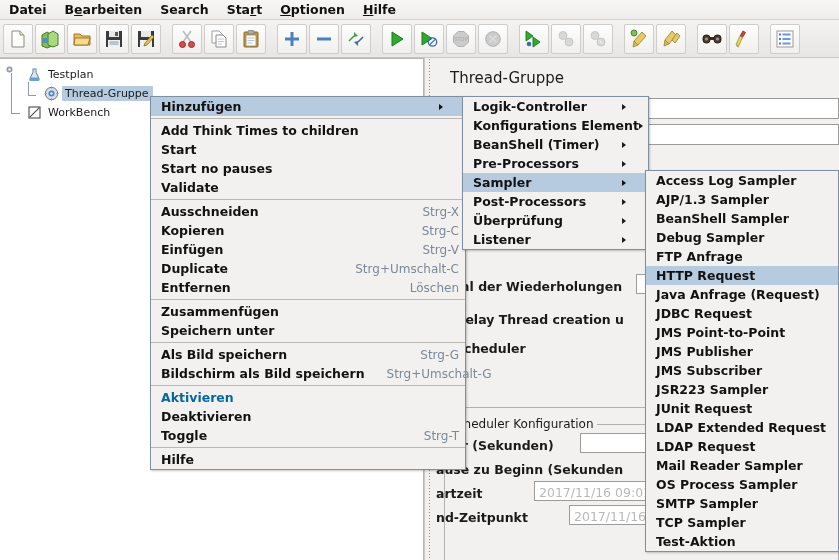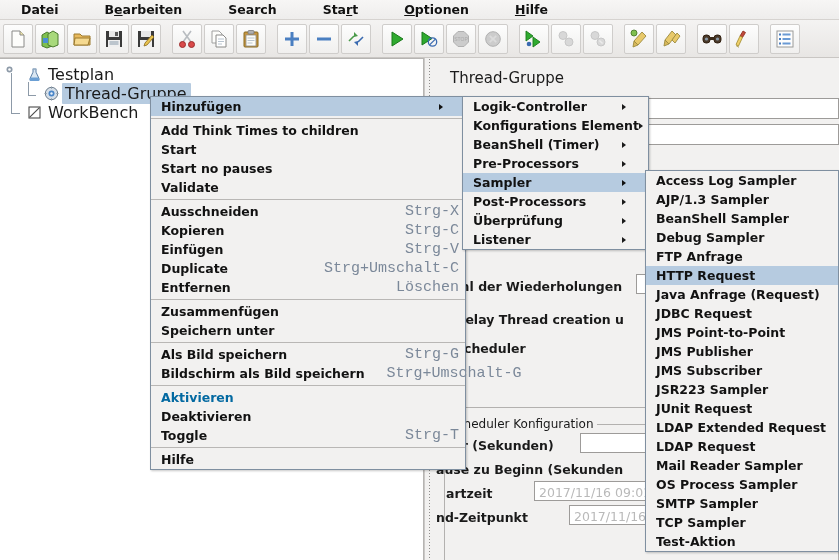--- a/index.html
+++ b/index.html
@@ -15,23 +15,22 @@
     background: #f2f1f0;
   }
 
   
   .menubar {
     position: absolute; left: 0; top: 0;
     width: 839px; height: 20px;
     background: linear-gradient(to bottom, #f7f6f5 0%, #eeedec 100%);
     border-bottom: 1px solid #d6d3d0;
     display: flex; align-items: center;
-    padding-left: 12px;
+    padding-left: 0;
     box-sizing: border-box;
-    gap: 28px;
   }
   .menubar .mi {
     font-size: 12.5px; font-weight: bold; color: #111;
     padding: 2px 9px; white-space: nowrap; cursor: default;
   }
   .menubar .mi .mn { text-decoration: underline; }
 
   
   .toolbar {
     position: absolute; left: 0; top: 20px;
@@ -81,21 +80,21 @@
   }
   .rightpane {
     position: absolute; left: 436px; top: 58px;
     width: 403px; height: 502px;
     background: #f2f1f0;
     box-sizing: border-box;
     overflow: hidden;
   }
 
   
-  .tree { position: relative; padding: 6px 0 0 6px; font-size: 16px; color: #1a1a1a; }
+  .tree { position: relative; padding: 6px 0 0 6px; font-size: 11px; color: #1a1a1a; }
   .trow { position: relative; height: 19px; display: flex; align-items: center; white-space: nowrap; }
   .trow .lbl { padding: 1px 4px 1px 3px; border-radius: 1px; }
   .trow.sel .lbl { background: #b6cbe0; }
   .ticon { width: 17px; height: 17px; margin-right: 2px; flex: 0 0 auto; display:flex; align-items:center; justify-content:center;}
   .tknob { position: absolute; left: 6px; top: 7px; width: 7px; height: 7px; }
   .tline { position:absolute; background:#8d9aa8; }
 
   
   .rp-title {
     position: absolute; left: 0; top: 7px; width: 403px; height: 26px;
@@ -146,21 +145,21 @@
     padding: 0 6px 0 10px;
     color: #121212; font-weight: bold;
     white-space: nowrap;
     cursor: default;
     box-sizing: border-box;
   }
   .pitem.hl { background: #b6cbe0; }
   .pitem.dis { color: #0369a1; }
   .pitem .accel {
     margin-left: auto; padding-left: 22px;
-    font-weight: normal; color: #7b8899; font-size: 15px; font-family: Liberation Mono, monospace;
+    font-weight: normal; color: #7b8899; font-size: 12px;
   }
   .pitem .arrow {
     margin-left: auto; padding-left: 16px;
     width: 0; height: 0; border-left: 4px solid #1a1a1a;
     border-top: 3.5px solid transparent; border-bottom: 3.5px solid transparent;
   }
   .pitem.hl .arrow { border-left-color: #101010; }
   .psep { height: 1px; background: #b9b7b5; margin: 2px 0; }
 
   .popup.menu1 { left: 150px; top: 96px; width: 316px; }
@@ -455,21 +454,21 @@
     <div class="rp-group" style="left:8px; top:366px; width:395px; height:146px;"></div>
     <div class="rp-group-title" style="left:18px; top:359px;">cheduler Konfiguration</div>
 
     <div class="rp-text bold" style="left:0px; top:380px;">auer (Sekunden)</div>
     <div class="rp-field" style="left:144px; top:375px; width:250px; height:20px;">
       <span class="rp-text rp-ph" style="left:4px; top:2px;"></span>
     </div>
 
     <div class="rp-text bold" style="left:0px; top:404px;">ause zu Beginn (Sekunden</div>
 
-    <div class="rp-text bold" style="left:10px; top:428px;">artzeit</div>
+    <div class="rp-text bold" style="left:0px; top:428px;">artzeit</div>
     <div class="rp-field" style="left:98px; top:423px; width:305px; height:20px;"></div>
     <div class="rp-text rp-ph" style="left:103px; top:427px;">2017/11/16 09:01:1</div>
 
     <div class="rp-text bold" style="left:0px; top:452px;">nd-Zeitpunkt</div>
     <div class="rp-field" style="left:133px; top:447px; width:270px; height:20px;"></div>
     <div class="rp-text rp-ph" style="left:138px; top:451px;">2017/11/16 0</div>
   </div>
 
   <div class="popup menu1" id="menu1">
       <div class="pitem hl">

